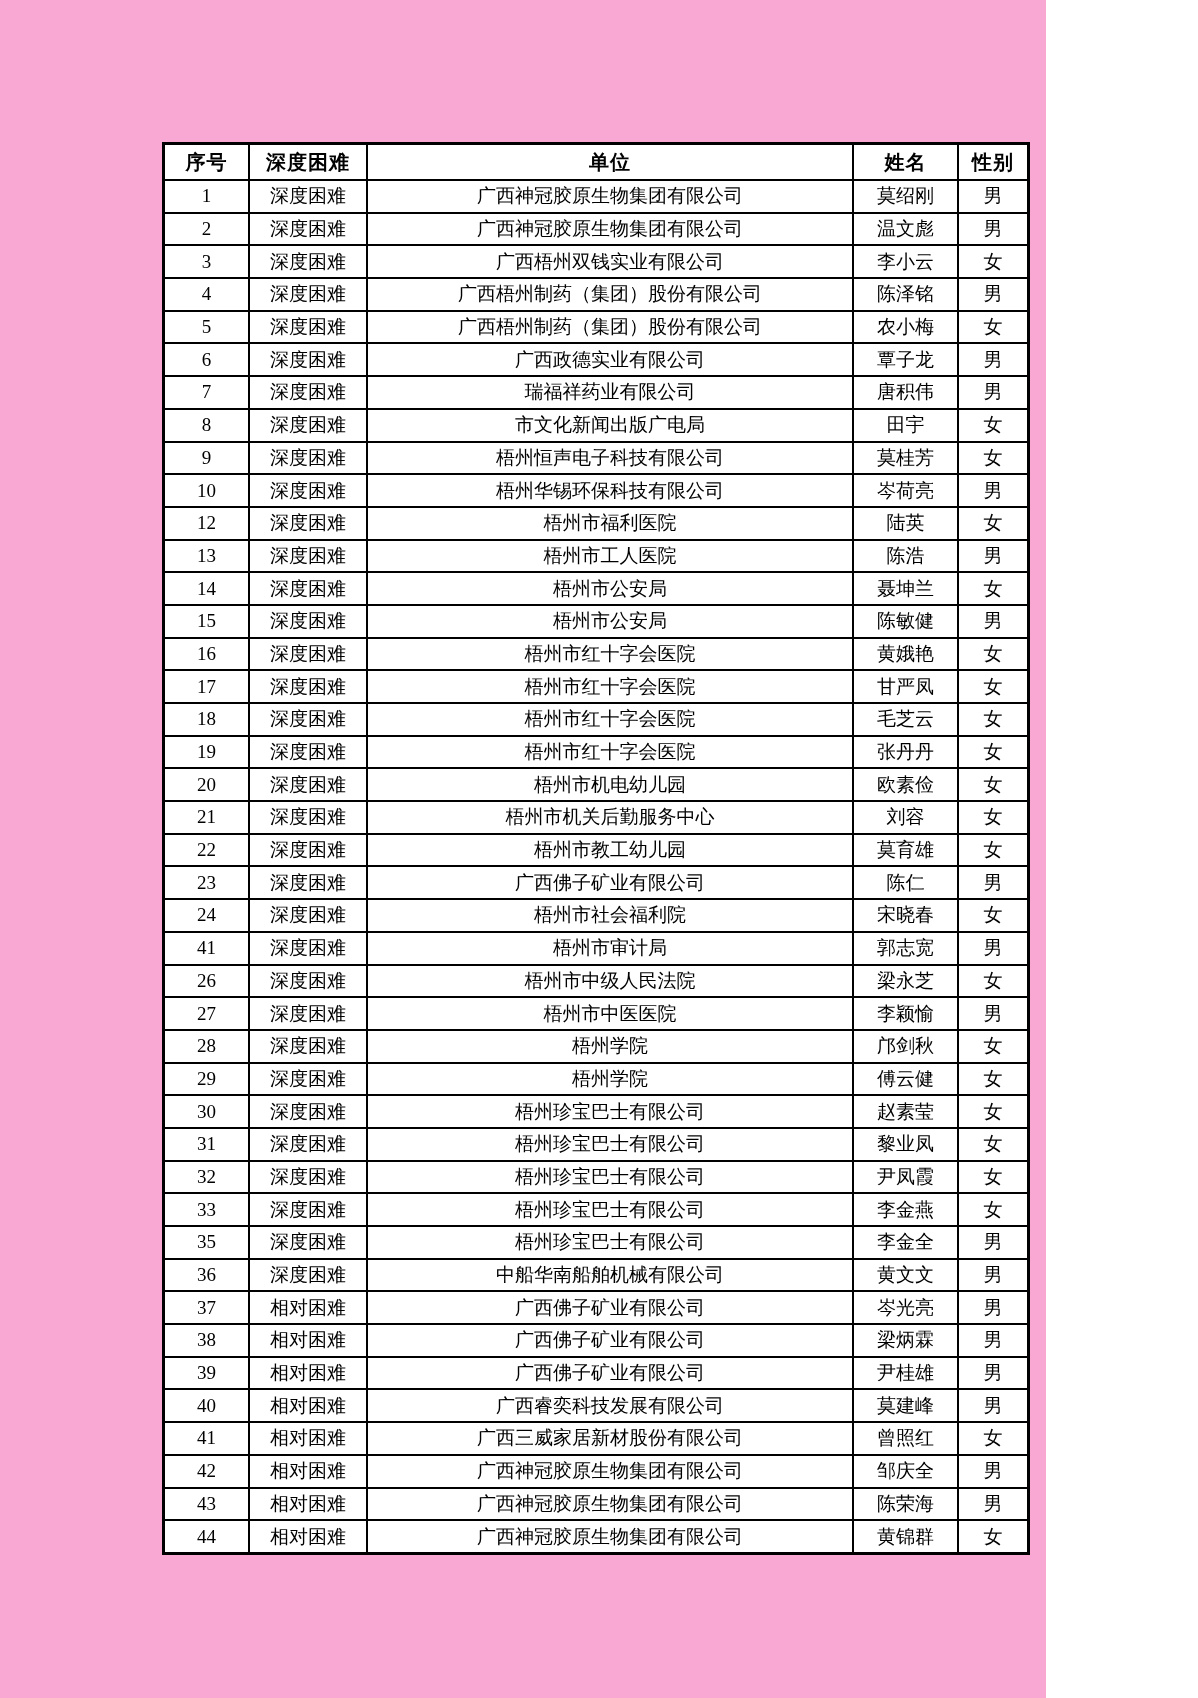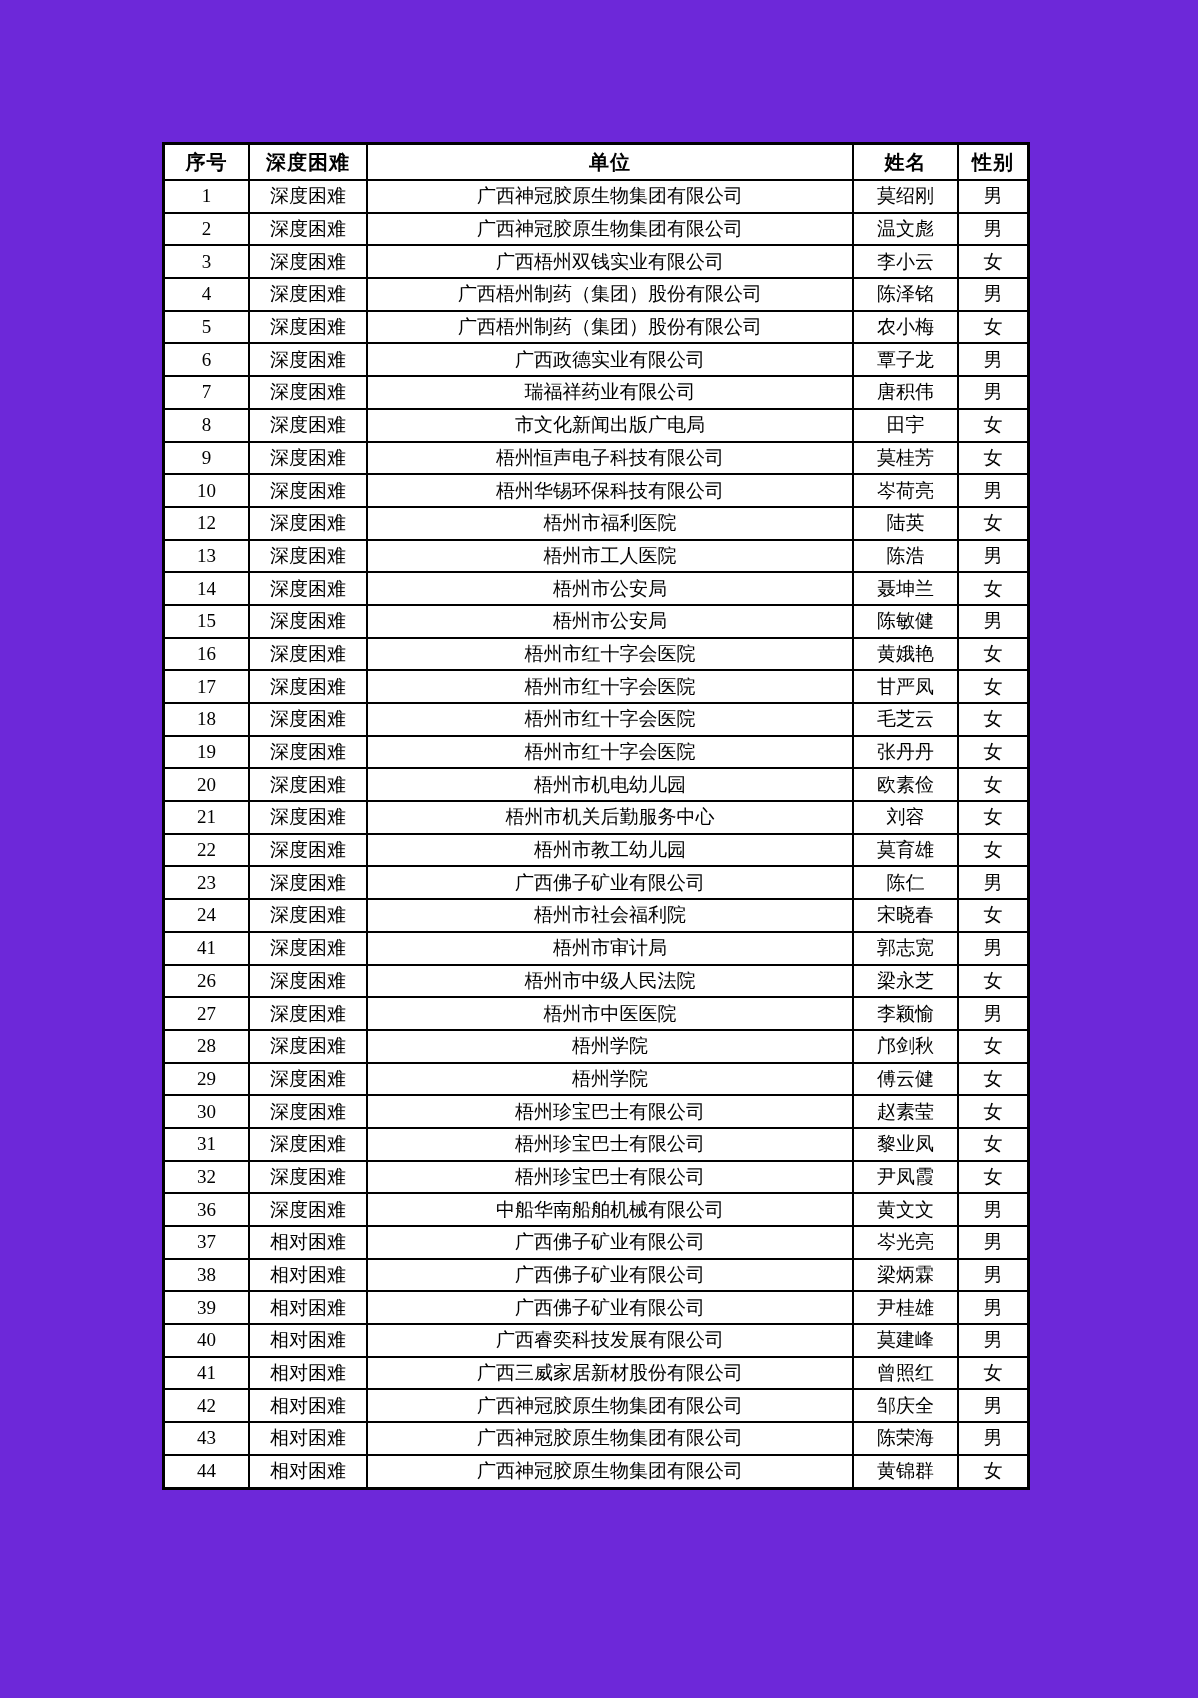--- a/index.html
+++ b/index.html
@@ -2,23 +2,23 @@
 <html lang="zh"><head>
 <meta charset="utf-8">
 <style>
   html, body {
     margin: 0;
     padding: 0;
     background: #ffffff;
   }
   .page {
     position: relative;
-    width: 1198px;
+    width: 1046px;
     height: 1698px;
-    background: #6d28d9;
+    background: #f9a8d4;
     overflow: hidden;
     font-family: "Liberation Serif", "DejaVu Serif", serif;
     color: #000000;
   }
   table.roster {
     position: absolute;
     left: 163px;
     top: 143px;
     width: 864px;
     border-collapse: collapse;
@@ -287,20 +287,34 @@
           <td>女</td>
         </tr>
         <tr>
           <td>32</td>
           <td>深度困难</td>
           <td>梧州珍宝巴士有限公司</td>
           <td>尹凤霞</td>
           <td>女</td>
         </tr>
         <tr>
+          <td>33</td>
+          <td>深度困难</td>
+          <td>梧州珍宝巴士有限公司</td>
+          <td>李金燕</td>
+          <td>女</td>
+        </tr>
+        <tr>
+          <td>35</td>
+          <td>深度困难</td>
+          <td>梧州珍宝巴士有限公司</td>
+          <td>李金全</td>
+          <td>男</td>
+        </tr>
+        <tr>
           <td>36</td>
           <td>深度困难</td>
           <td>中船华南船舶机械有限公司</td>
           <td>黄文文</td>
           <td>男</td>
         </tr>
         <tr>
           <td>37</td>
           <td>相对困难</td>
           <td>广西佛子矿业有限公司</td>

